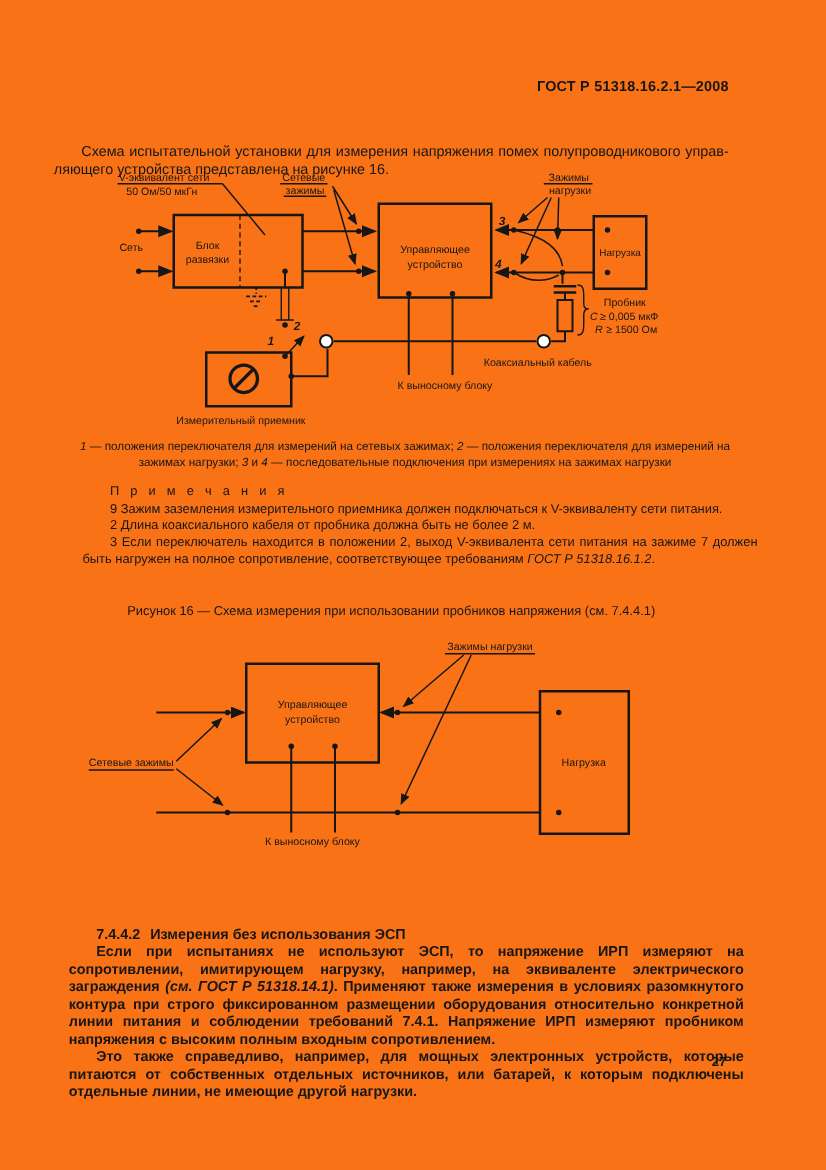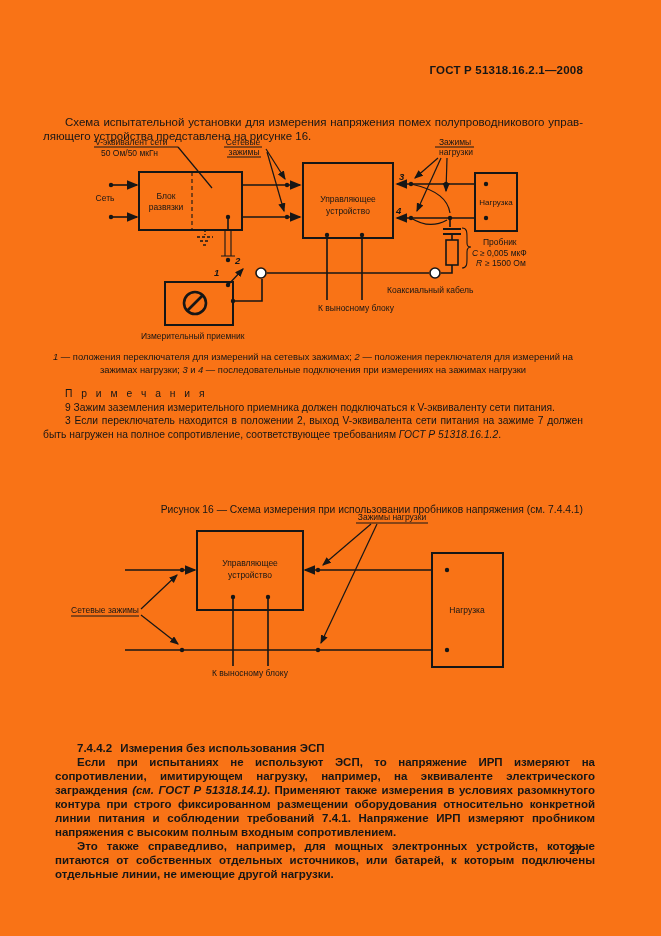--- a/index.html
+++ b/index.html
@@ -2,25 +2,25 @@
 <html><head>
 <meta charset="utf-8">
 <style>
   html,body{margin:0;padding:0;background:#e8e8e8;}
   .page{position:relative;width:661px;height:936px;background:#f97316;
         font-family:"Liberation Sans",sans-serif;color:#161616;overflow:hidden;}
   .abs{position:absolute;}
   .header{font-weight:bold;font-size:11.5px;letter-spacing:.2px;}
   .body-text{font-size:11.5px;line-height:14px;text-align:justify;margin-top:24px;}
   .body-text p{margin:0;text-indent:22px;}
-  .notes{font-size:10.3px;line-height:13.6px;text-align:justify;}
+  .notes{font-size:10.3px;line-height:13.6px;text-align:justify;margin-left:23px;}
   .notes p{margin:0;text-indent:22px;}
   .notes .nt{letter-spacing:3px;}
   .legend{font-size:9.4px;line-height:13px;text-align:center;}
-  .caption{font-size:10.3px;text-align:right;margin-top:20px;}
+  .caption{font-size:10.3px;text-align:center;}
   .pagenum{font-size:10.5px;}
   i{font-style:italic;}
   .hsp{display:inline-block;width:8px;}
   svg{display:block;}
   svg text{font-size:8.5px;fill:#161616;font-family:"Liberation Sans",sans-serif;}
   svg text.bi{font-style:italic;font-weight:bold;font-size:9.5px;}
   svg text.sm{font-size:8px;}
   .wire{stroke:#161616;stroke-width:1.6;fill:none;}
   .box{stroke:#161616;stroke-width:2;fill:none;}
   .thin{stroke:#161616;stroke-width:1.1;fill:none;}
@@ -157,27 +157,28 @@
     <g>
       <rect class="box" x="165" y="154" width="68" height="43"></rect>
       <circle cx="195" cy="175" r="11" stroke="#161616" stroke-width="2.6" fill="none"></circle>
       <path d="M187,183 L203,167" stroke="#161616" stroke-width="2.6"></path>
       <circle class="dot" cx="233" cy="173" r="2.2"></circle>
       <path class="wire" d="M233,173 H262 V151"></path>
       <text x="141" y="211">Измерительный приемник</text>
     </g>
   </svg>
 
-  <div class="abs legend" style="top:350px;left:43px;width:540px;">
+  <div class="abs legend" style="top:350px;left:54px;width:540px;">
     <i>1</i><span> — положения переключателя для измерений на сетевых зажимах; </span><i>2</i><span> — положения переключателя для измерений на зажимах нагрузки; </span><i>3</i><span> и </span><i>4</i><span> — последовательные подключения при измерениях на зажимах нагрузки</span>
   </div>
 
   <div class="abs notes" style="top:387px;left:43px;width:540px;">
     <p class="nt">П р и м е ч а н и я</p>
     <p>9 Зажим заземления измерительного приемника должен подключаться к V-эквиваленту сети питания.</p>
+    <p>2 Длина коаксиального кабеля от пробника должна быть не более 2 м.</p>
     <p><span>3 Если переключатель находится в положении 2, выход V-эквивалента сети питания на зажиме 7 должен быть нагружен на полное сопротивление, соответствующее требованиям </span><i>ГОСТ Р 51318.16.1.2</i><span>.</span></p>
   </div>
 
   <div class="abs caption" style="top:484px;left:43px;width:540px;">Рисунок 16 — Схема измерения при использовании пробников напряжения (см. 7.4.4.1)</div>
 
   <svg class="abs" style="top:508px;left:0;" width="661" height="178" viewBox="0 0 661 178">
     <defs>
       <marker id="ar2" markerWidth="9" markerHeight="8" refX="6.5" refY="3" orient="auto">
         <path d="M0,0 L7.5,3 L0,6 z" fill="#161616"></path>
       </marker>

